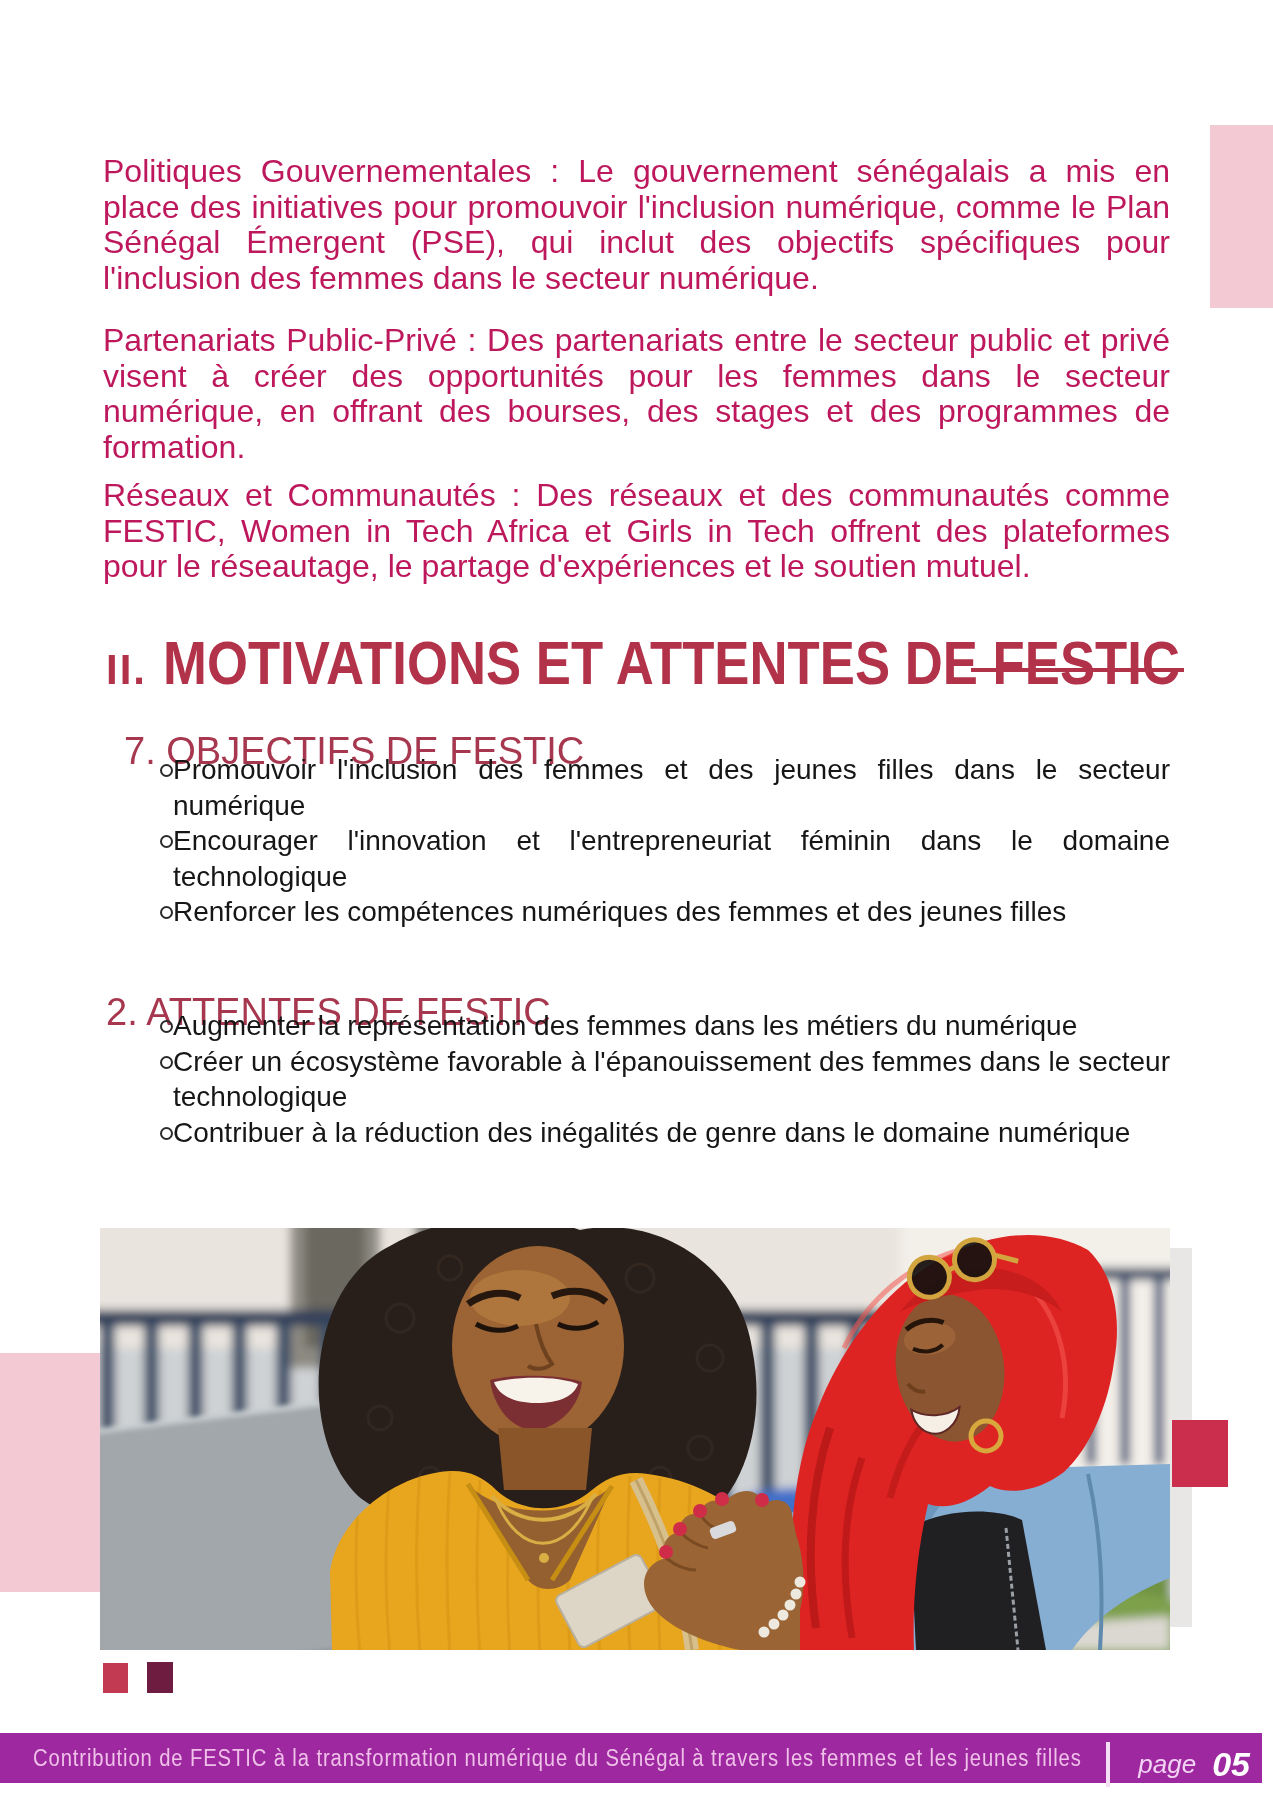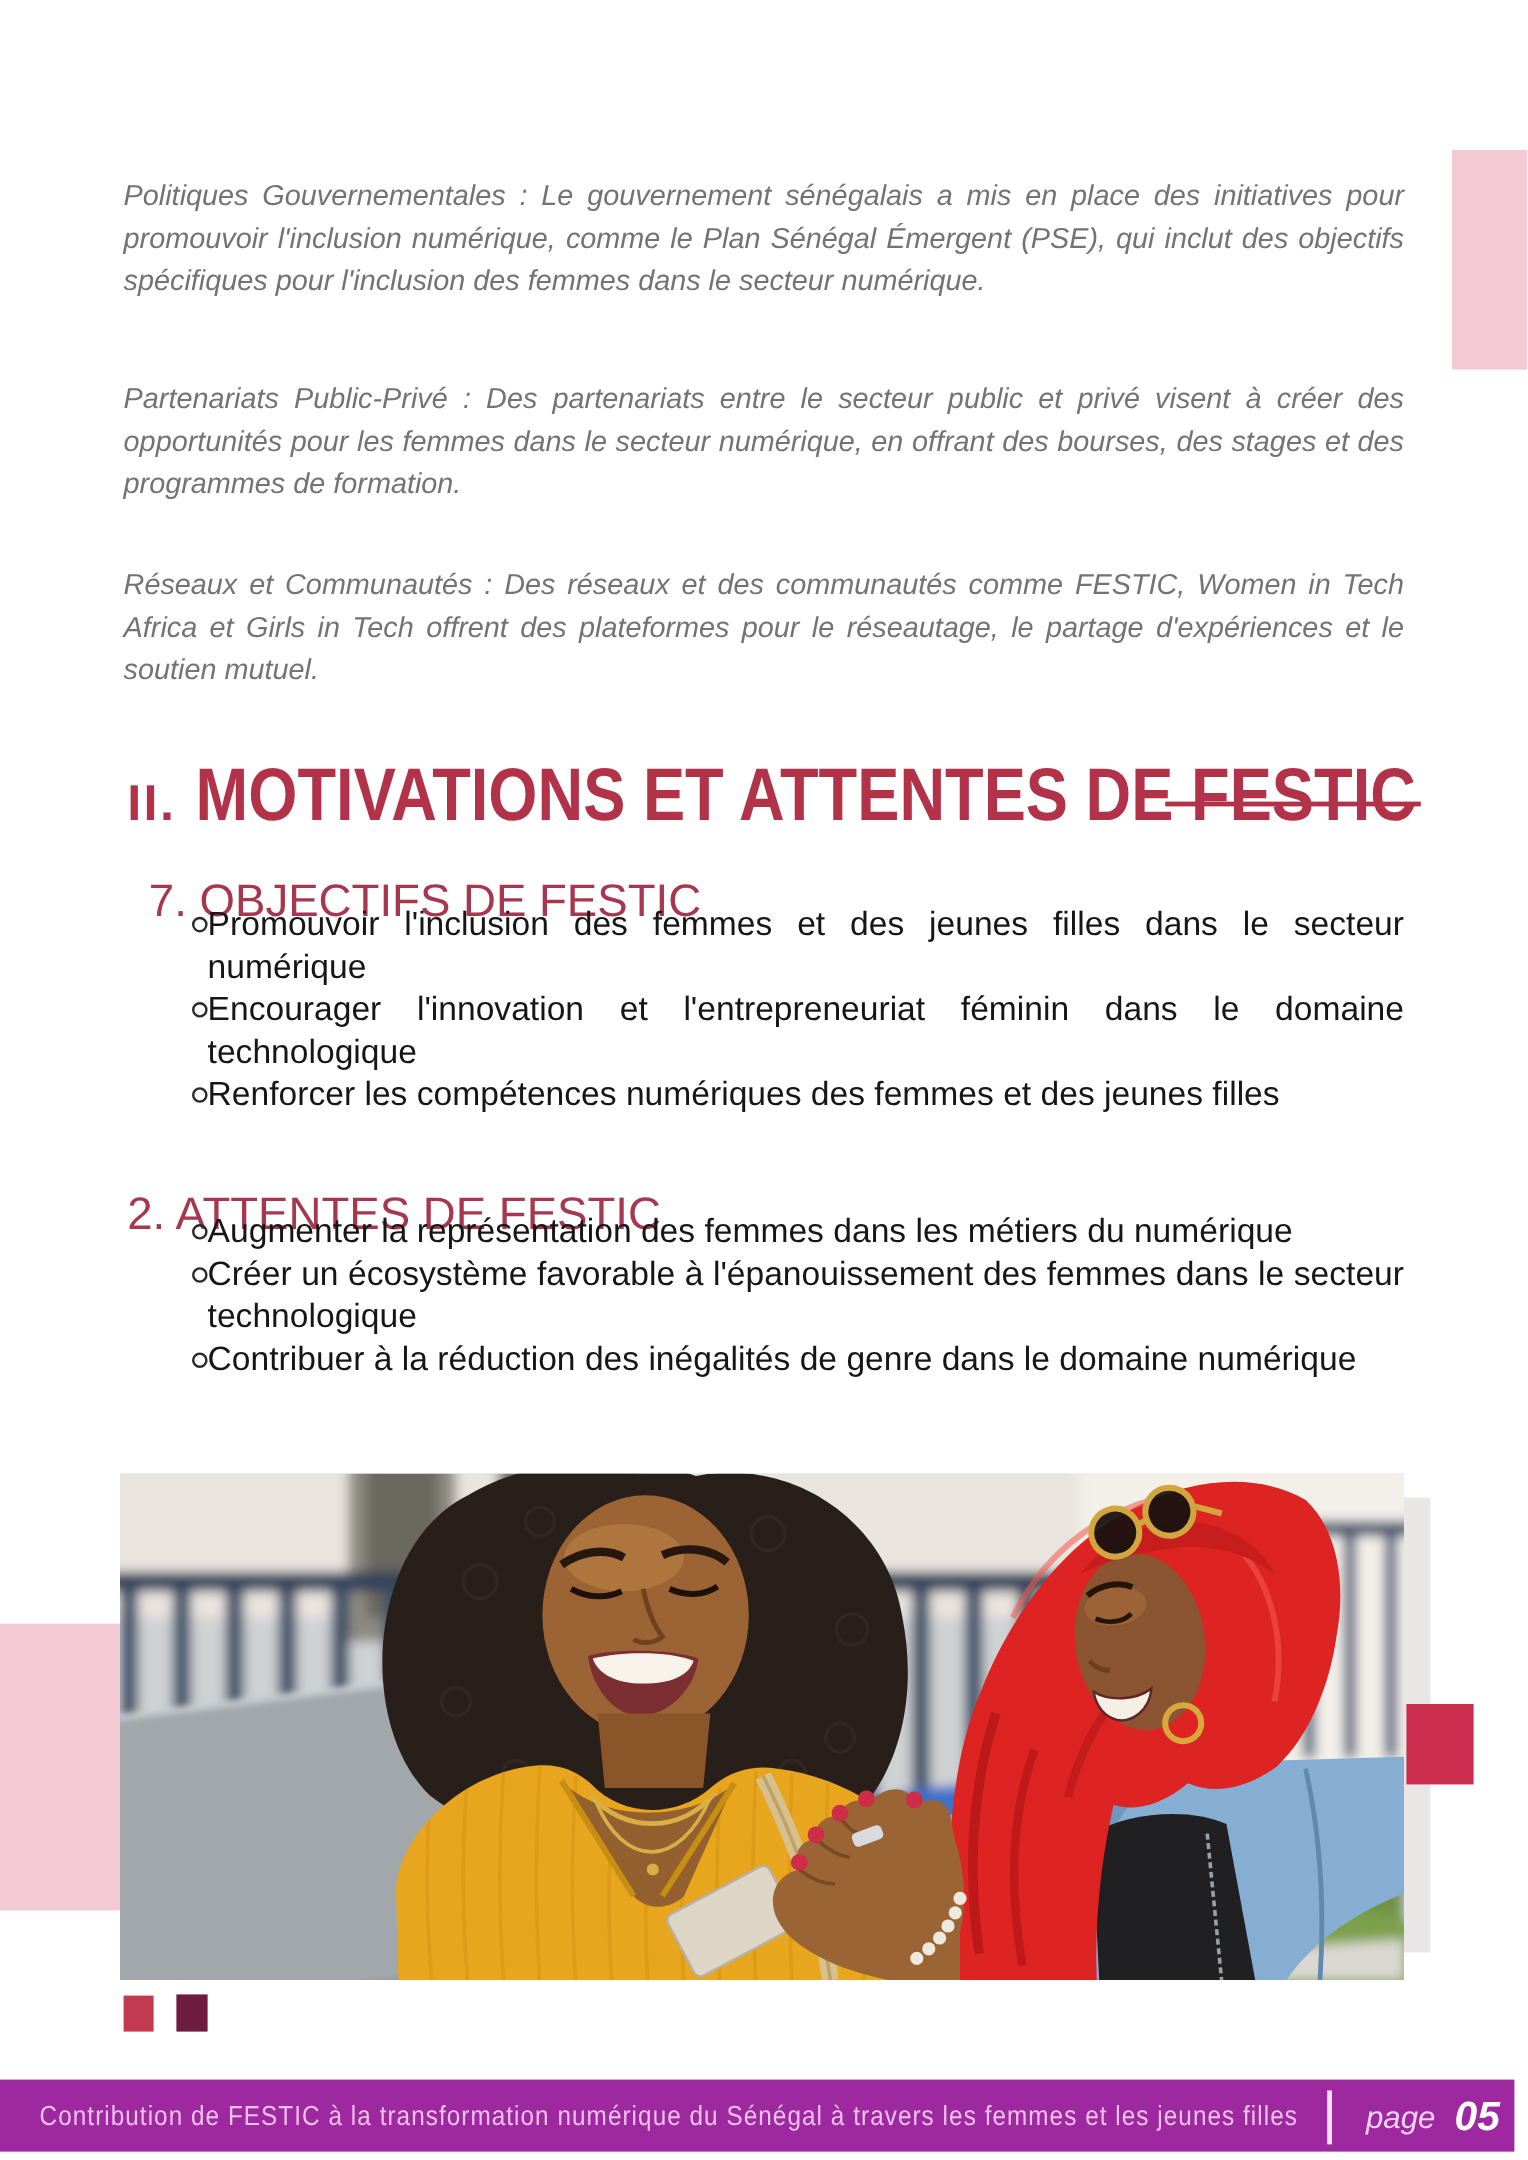--- a/index.html
+++ b/index.html
@@ -13,22 +13,22 @@
   
   .decor{position:absolute;}
   .pink-right{left:1210px;top:125px;width:63px;height:183px;background:var(--pink);}
   .pink-left{left:0;top:1353px;width:100px;height:239px;background:var(--pink);}
   .gray-band{left:1170px;top:1248px;width:22px;height:379px;background:var(--grayband);}
   .red-square-right{left:1172px;top:1420px;width:56px;height:67px;background:var(--accent_bright);}
   .sq-red-bottom{left:103px;top:1663px;width:25px;height:30px;background:#c23a52;}
   .sq-maroon-bottom{left:147px;top:1662px;width:26px;height:31px;background:var(--maroon);}
 
   
-  .para{position:absolute;left:103px;width:1067px;font-size:24px;line-height:35.5px;
-        text-align:justify;color:#737373;font-style:italic;}
+  .para{position:absolute;left:103px;width:1067px;font-size:32px;line-height:35.5px;
+        text-align:justify;color:#be185d;}
   .p1{top:122px;} .p2{top:291px;} .p3{top:446px;}
 
   
   .h1{position:absolute;left:106px;top:606px;display:flex;align-items:baseline;gap:16px;
       color:var(--accent);white-space:nowrap;}
   .h1-prefix{font-size:42px;font-weight:700;letter-spacing:2px;}
   .h1-main{display:inline-block;font-size:62px;font-weight:700;letter-spacing:0;
            transform:scaleX(.85);transform-origin:left center;}
   .h1-underline{position:absolute;left:971px;top:668px;width:213px;height:4px;background:var(--accent);}
 
@@ -44,21 +44,21 @@
   .bdot{flex:0 0 auto;width:9px;height:9px;border:2.5px solid #2a2a2a;border-radius:50%;
         margin:12px 0 0 0;}
   .btext{font-size:28px;line-height:35.5px;text-align:justify;color:#161616;}
 
   
   .photo{position:absolute;left:100px;top:1228px;width:1070px;height:422px;overflow:hidden;
          background:#d8d3cc;}
   .photo svg{display:block;}
 
   
-  .footer{position:absolute;left:0;top:1733px;width:1262px;height:60px;background:var(--purple);
+  .footer{position:absolute;left:0;top:1733px;width:1262px;height:50px;background:var(--purple);
           display:flex;align-items:center;}
   .footer-text{display:inline-block;margin-left:33px;font-size:23px;letter-spacing:1px;
                color:#efc0e8;white-space:nowrap;transform:scaleX(.88);transform-origin:left center;}
   .footer-right{position:absolute;right:12px;top:0;height:62px;display:flex;align-items:center;}
   .footer-divider{width:4px;height:45px;background:#f4dff4;margin-right:28px;}
   .page-label{font-size:26px;color:#f3d3f3;margin-right:16px;font-style:italic;}
   .page-number{font-size:34px;font-weight:700;color:#ffffff;font-style:italic;}
 </style>
 </head>
 <body>

